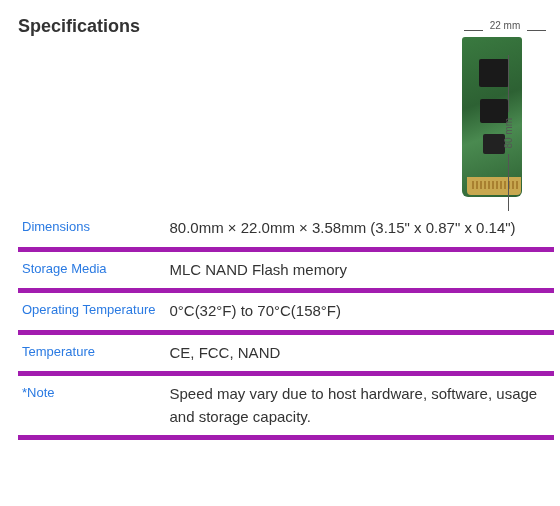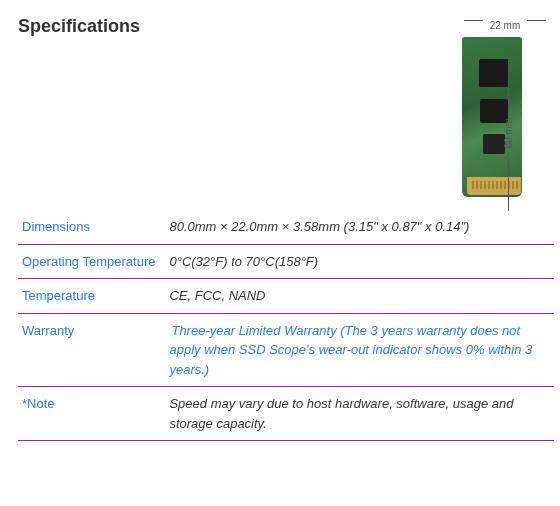--- a/index.html
+++ b/index.html
@@ -17,53 +17,52 @@
       color: #333;
       margin-bottom: 12px;
     }
     .spec-table {
       width: 100%;
       border-collapse: collapse;
     }
     .spec-table td {
       vertical-align: top;
       padding: 7px 4px;
-      border-bottom: 1px solid #a21caf;
+      border-bottom: 5px solid #a21caf;
       line-height: 1.5;
     }
     .spec-table .label-cell {
       width: 110px;
       color: #2a7ae2;
       font-size: 13px;
       white-space: nowrap;
       padding-right: 10px;
     }
     .spec-table .value-cell {
       color: #333;
-      font-size: 13px;
-      font-style: italic;
+      font-size: 15px;
     }
     .warranty-text {
       color: #2a7ae2;
     }
     
     .ssd-container {
       position: relative;
       float: right;
       margin-left: 10px;
       margin-bottom: 10px;
       width: 90px;
     }
     .dim-top {
       font-size: 10px;
       color: #555;
       text-align: center;
       margin-bottom: 2px;
       display: flex;
-      align-items: flex-start;
+      align-items: flex-end;
       justify-content: center;
       gap: 3px;
     }
     .dim-top .arrow-line {
       flex: 1;
       height: 1px;
       background: #555;
       position: relative;
     }
     .ssd-board {
@@ -173,29 +172,29 @@
 
 <h1 class="page-title">Specifications</h1>
 
 <table class="spec-table">
   <tbody id="spec-tbody">
   <tr>
         <td class="label-cell">Dimensions</td>
         <td class="value-cell">80.0mm × 22.0mm × 3.58mm (3.15" x 0.87" x 0.14")</td>
       </tr>
       <tr>
+        <td class="label-cell">Storage Media</td>
+        <td class="value-cell">MLC NAND Flash memory</td>
+      </tr>
+      <tr>
         <td class="label-cell">Operating Temperature</td>
         <td class="value-cell">0°C(32°F) to 70°C(158°F)</td>
       </tr>
       <tr>
         <td class="label-cell">Temperature</td>
         <td class="value-cell">CE, FCC, NAND</td>
       </tr>
       <tr>
-        <td class="label-cell">Warranty</td>
-        <td class="value-cell"><span class="warranty-text">Three-year Limited Warranty (The 3 years warranty does not apply when SSD Scope's wear-out indicator shows 0% within 3 years.)</span></td>
-      </tr>
-      <tr>
         <td class="label-cell">*Note</td>
         <td class="value-cell">Speed may vary due to host hardware, software, usage and storage capacity.</td>
       </tr>
     </tbody>
 </table>
 
 </body></html>

